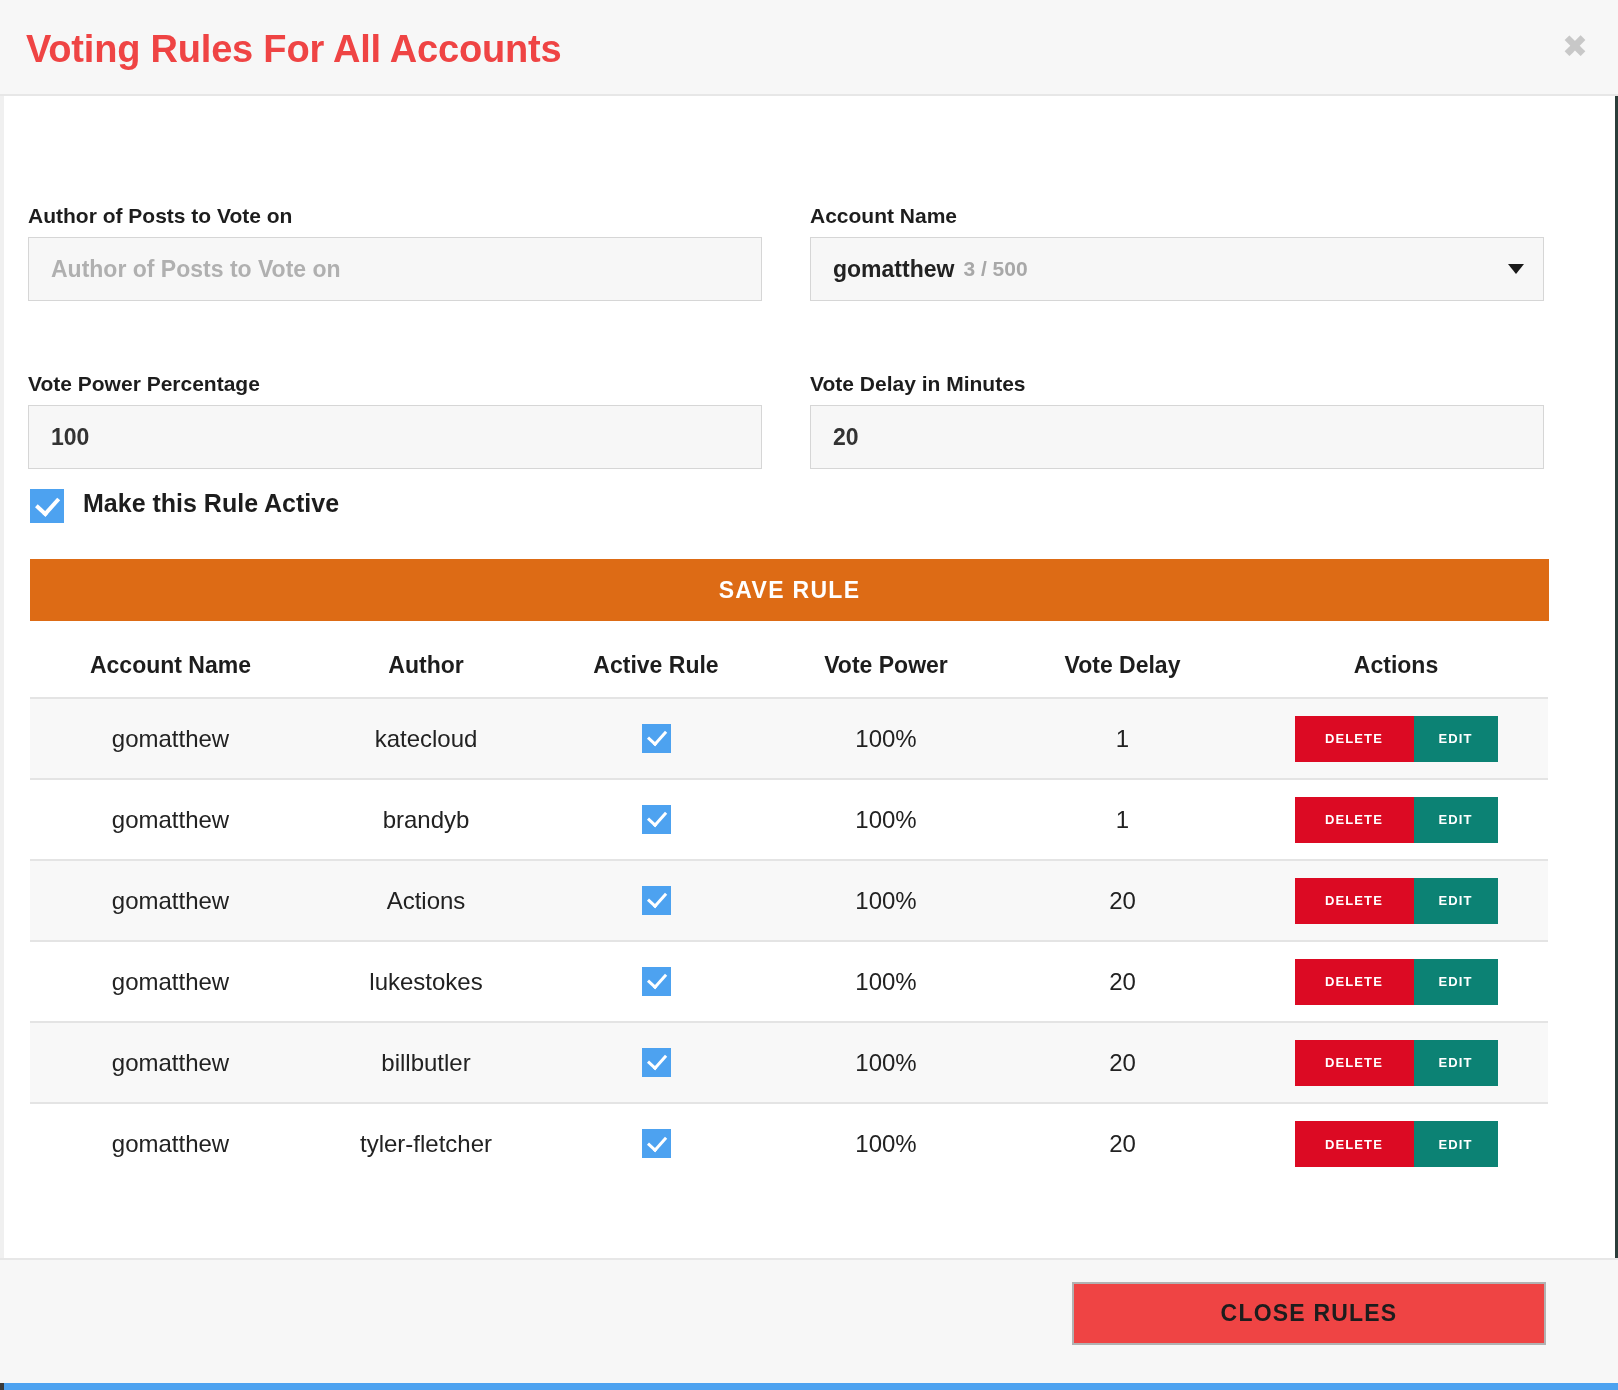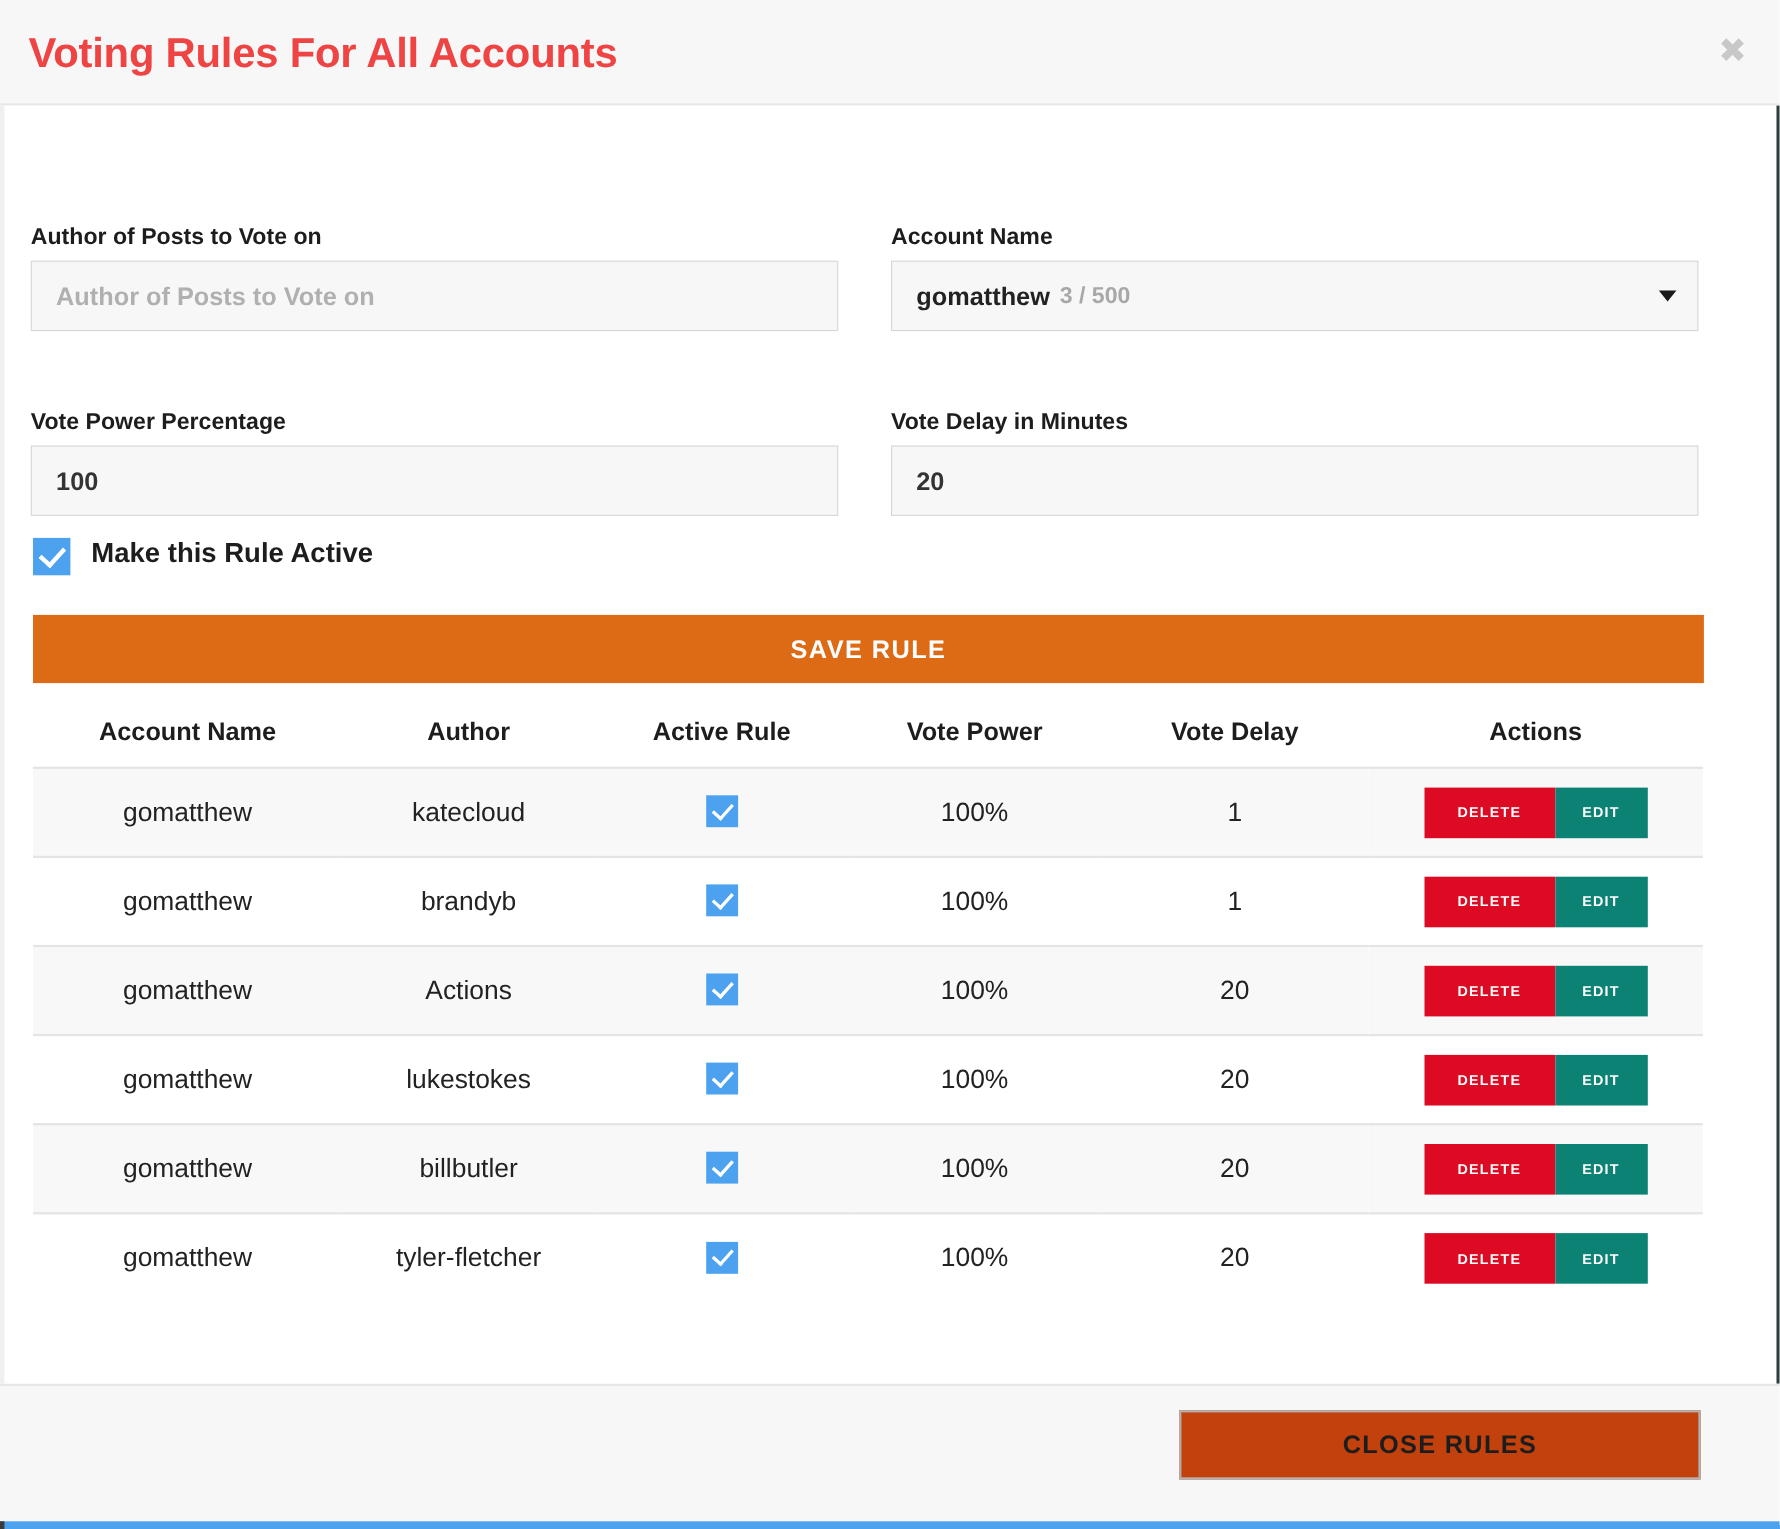--- a/index.html
+++ b/index.html
@@ -258,21 +258,21 @@
     position: absolute;
     left: 0; top: 1258px;
     width: 1618px; height: 127px;
     background: #f7f7f7;
     border-top: 2px solid #e7e7e7;
   }
   .close-rules-button {
     position: absolute;
     right: 72px; top: 22px;
     width: 474px; height: 63px;
-    background: #c2410c;
+    background: #ef4444;
     border: 2px solid #b2b2b2;
     font-family: "Liberation Sans", sans-serif;
     font-size: 23px;
     font-weight: bold;
     color: #1d1d1d;
     letter-spacing: 1.2px;
     cursor: pointer;
   }
 
   

